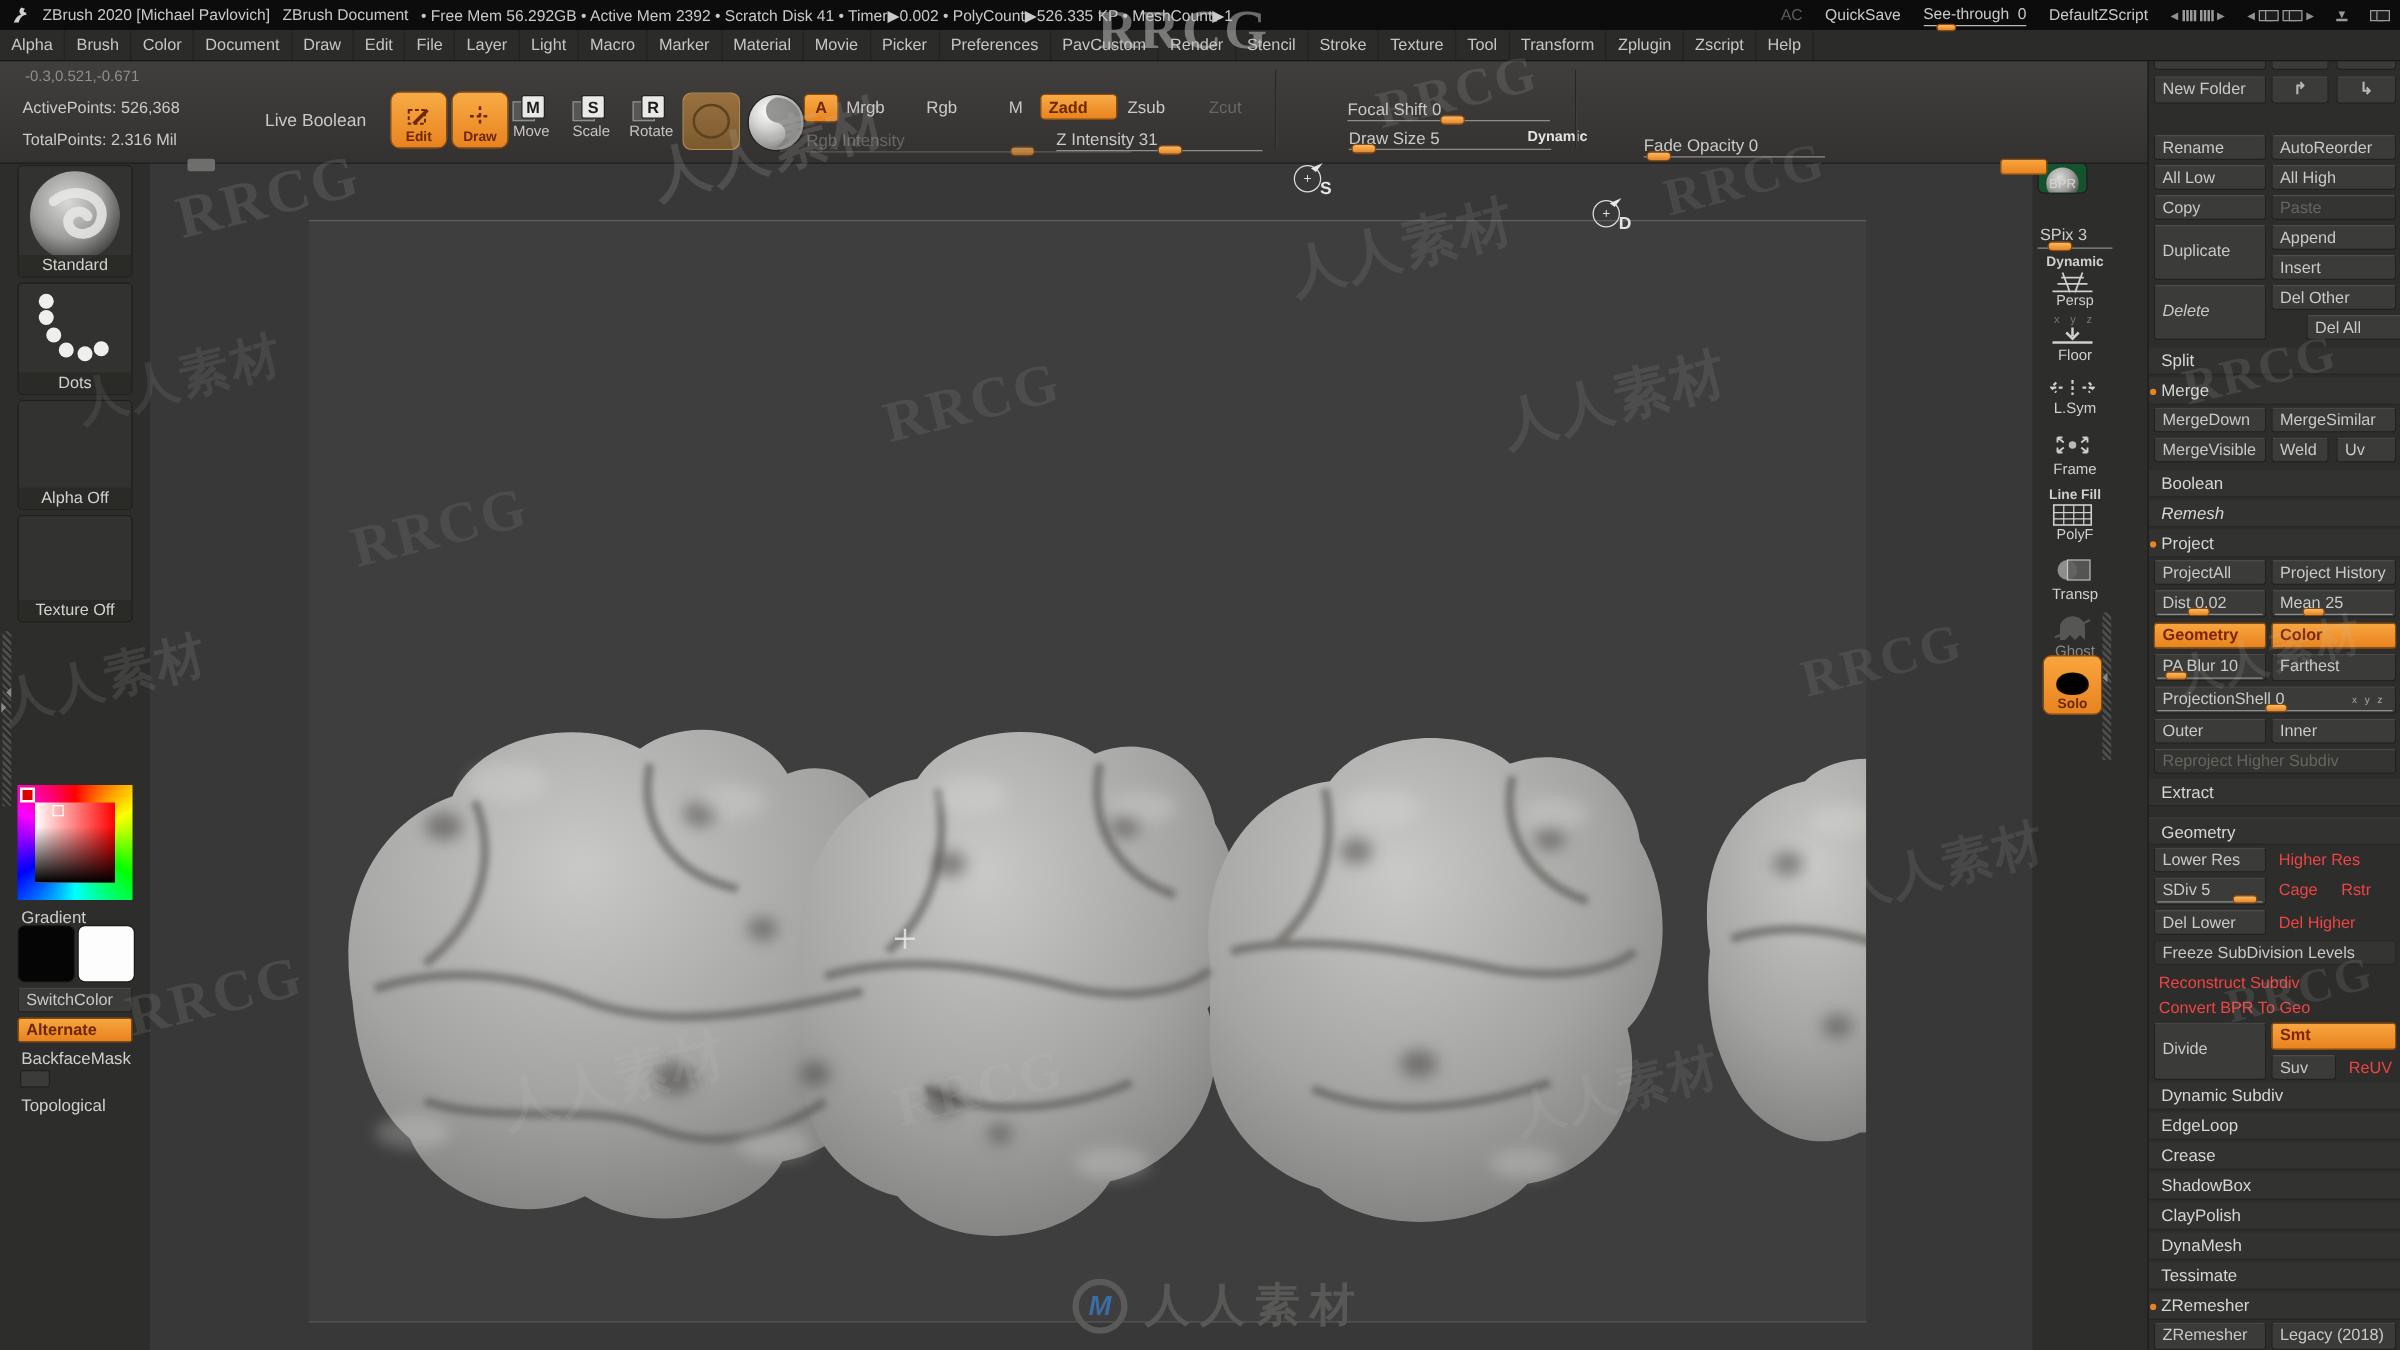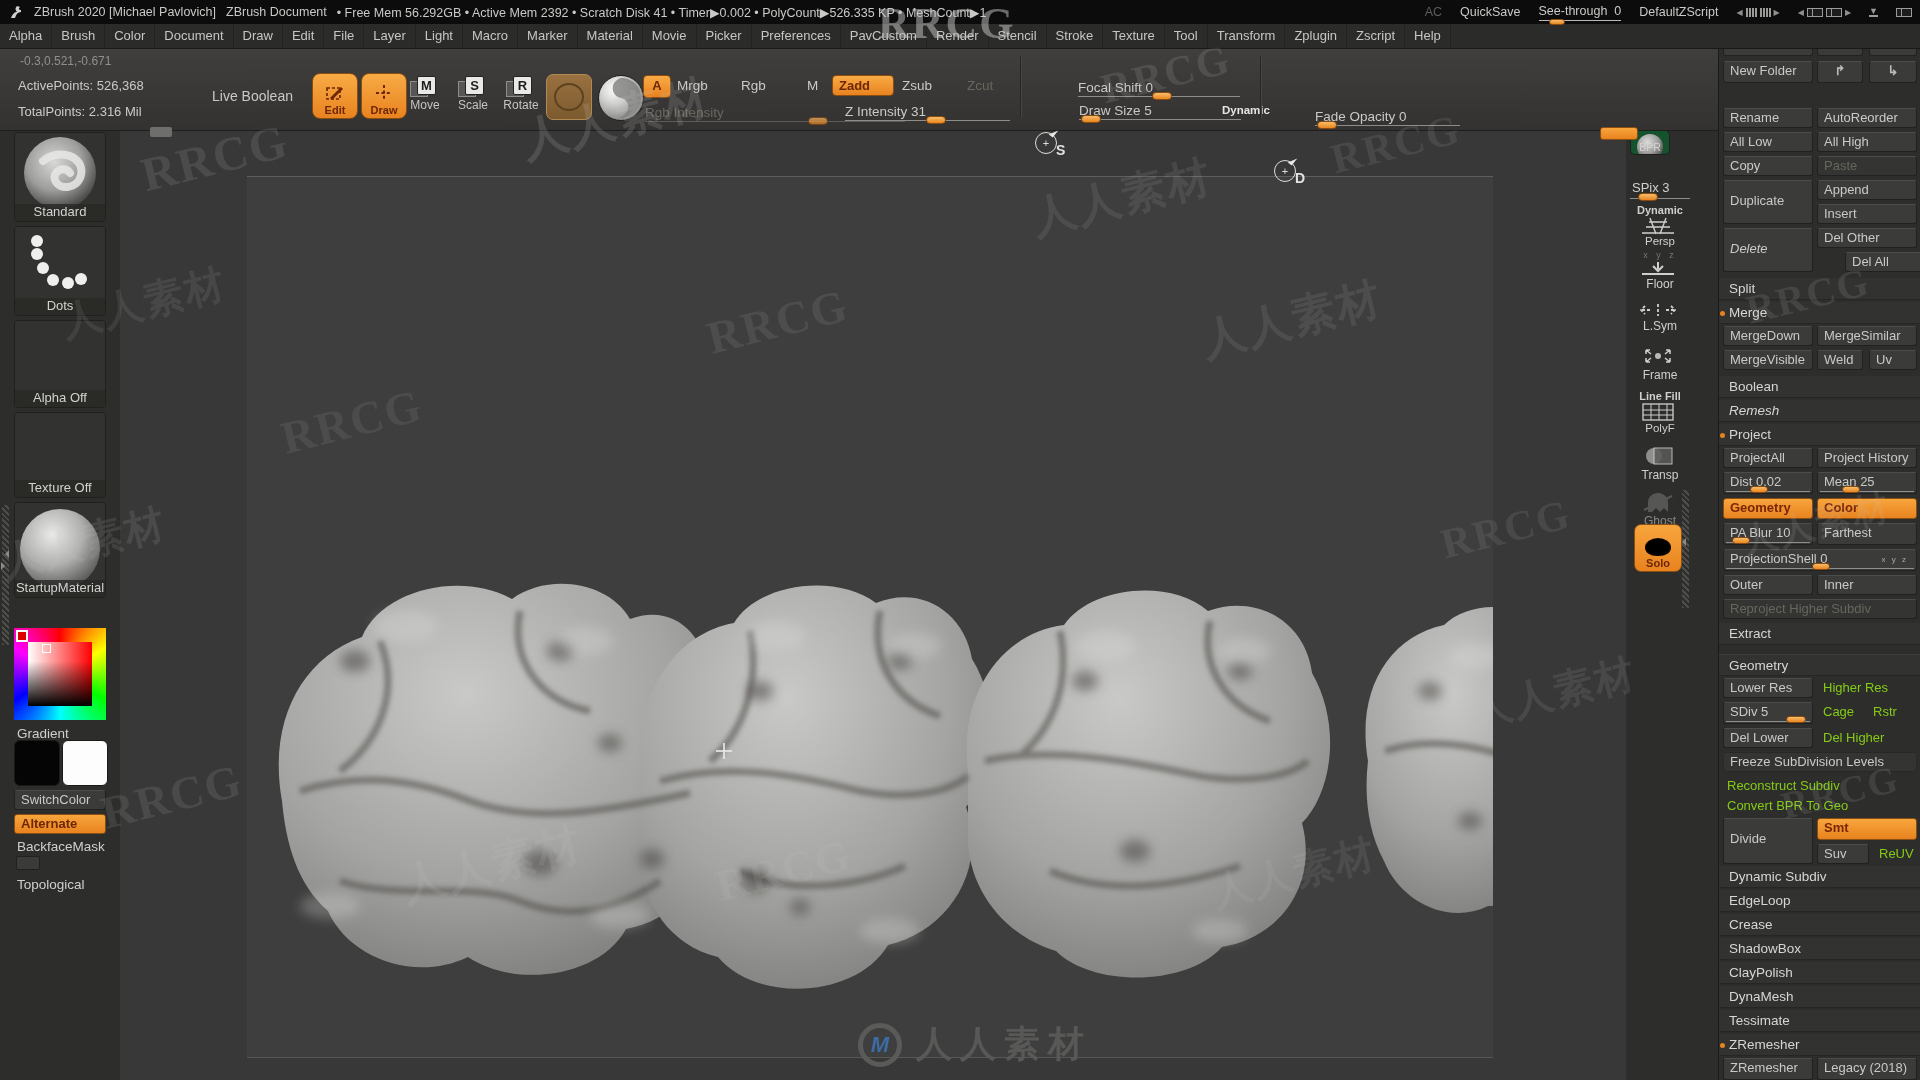--- a/index.html
+++ b/index.html
@@ -92,21 +92,21 @@
   
   .rightpanel{position:absolute;left:1718px;top:24px;width:202px;height:1056px;background:#2d2d2b;
               border-left:1px solid #1b1b19;z-index:28;overflow:hidden;}
   .prow{position:absolute;left:4px;width:194px;height:20px;}
   .btn{position:absolute;top:0;height:100%;background:#3b3b39;border:1px solid #212121;border-top-color:#4c4c4a;
        border-radius:3px;box-sizing:border-box;color:#c9c9c7;font-size:13px;padding:1px 6px;
        overflow:hidden;white-space:nowrap;line-height:16px;}
   .btn.tall{line-height:38px;}
   .btn.dim{color:#66665e;background:#343432;}
   .btn.orange{background:linear-gradient(#f8a53d,#e8831f);border-color:#8a4d12;color:#7a2606;font-weight:bold;}
-  .dtxt{position:absolute;color:#84cc16;font-size:13px;}
+  .dtxt{position:absolute;color:#ef4444;font-size:13px;}
   .hdr{position:absolute;left:0;width:202px;height:22px;color:#d6d6d4;font-size:13.5px;
        padding:3px 0 0 10px;box-sizing:border-box;border-bottom:1px solid #262624;background:#323230;}
   .hdr .dot{position:absolute;left:1px;top:9px;width:5px;height:5px;border-radius:50%;background:#e8831f;}
   .sld .lbl{position:relative;z-index:2;}
   .sld .strack{position:absolute;left:2px;right:2px;bottom:1px;height:1px;background:#8d8d8b;}
   .xyz{position:absolute;right:8px;top:2px;font-size:8px;color:#a9a9a7;letter-spacing:2px;}
   
   #watermarks{position:absolute;inset:0;z-index:40;pointer-events:none;}
   .wm{position:absolute;font-weight:bold;color:#cscsc;color:#c8c8c8;white-space:nowrap;
       font-family:"Liberation Serif",serif;letter-spacing:2px;}
@@ -319,35 +319,20 @@
       <div class="cap">Dots</div>
     </div>
     <div class="ptile" style="top:190px;height:88px;">
       <div class="thumb"></div>
       <div class="cap">Alpha Off</div>
     </div>
     <div class="ptile" style="top:282px;height:86px;">
       <div class="thumb"></div>
       <div class="cap">Texture Off</div>
     </div>
-    <div class="ptile" style="top:372px;height:96px;">
-      <div class="thumb">
-        <svg width="90" height="94" viewBox="0 0 90 94">
-          <defs>
-              <radialGradient id="bg2" cx="40%" cy="32%" r="70%">
-            <stop offset="0%" stop-color="#e9e9e7"></stop>
-                <stop offset="55%" stop-color="#b0b0ae"></stop>
-                <stop offset="100%" stop-color="#5a5a58"></stop>
-          </radialGradient>
-            </defs>
-          <circle cx="45" cy="46" r="40" fill="url(#bg2)"></circle>
-        </svg>
-      </div>
-      <div class="cap">StartupMaterial</div>
-    </div>
 
     <div class="abs" style="left:14px;top:498px;width:92px;height:92px;background:conic-gradient(#f00,#ff0,#0f0,#0ff,#00f,#f0f,#f00);">
       <div class="abs" style="left:14px;top:14px;width:64px;height:64px;background:linear-gradient(to bottom,rgba(0,0,0,0) 30%,#000 100%),linear-gradient(to right,#fff,#f00);"></div>
       <div class="abs" style="left:2px;top:2px;width:12px;height:12px;border:2px solid #fff;box-sizing:border-box;background:#d00;"></div>
       <div class="abs" style="left:28px;top:16px;width:9px;height:9px;border:1.5px solid #fff;box-sizing:border-box;"></div>
     </div>
     <span class="lbl-plain" style="top:596px;">Gradient</span>
     <div class="abs" style="left:14px;top:610px;width:44px;height:44px;background:#050505;border-radius:6px;border:1px solid #1a1a1a;"></div>
     <div class="abs" style="left:62px;top:610px;width:44px;height:44px;background:#fdfdfd;border-radius:6px;border:1px solid #1a1a1a;"></div>
     <div class="lbtn" style="top:660px;"><span>SwitchColor</span></div>

